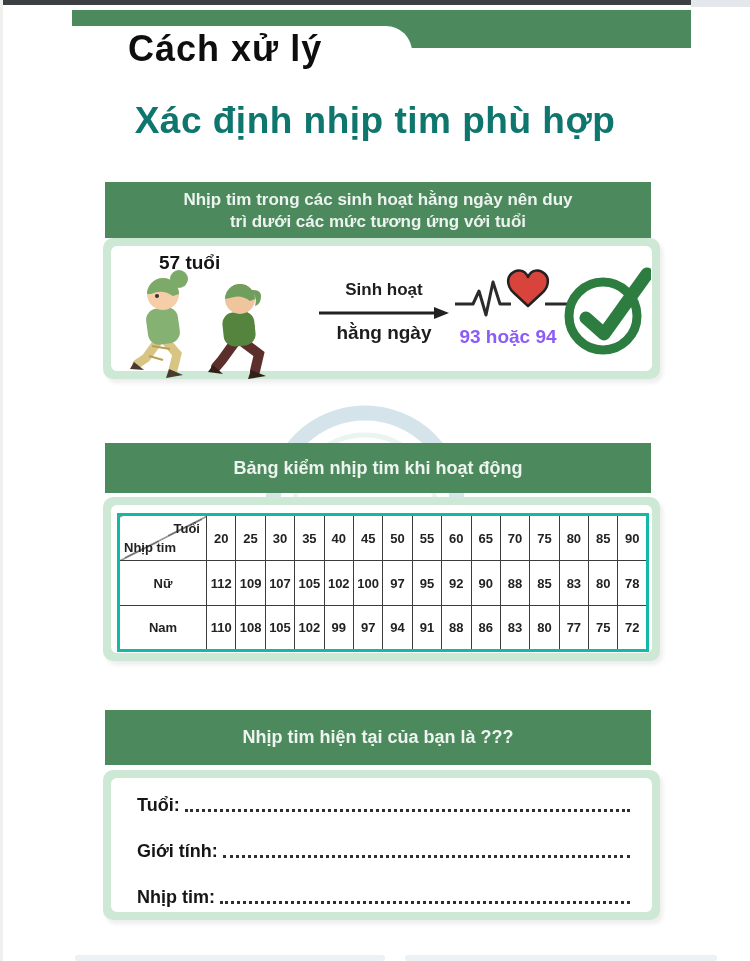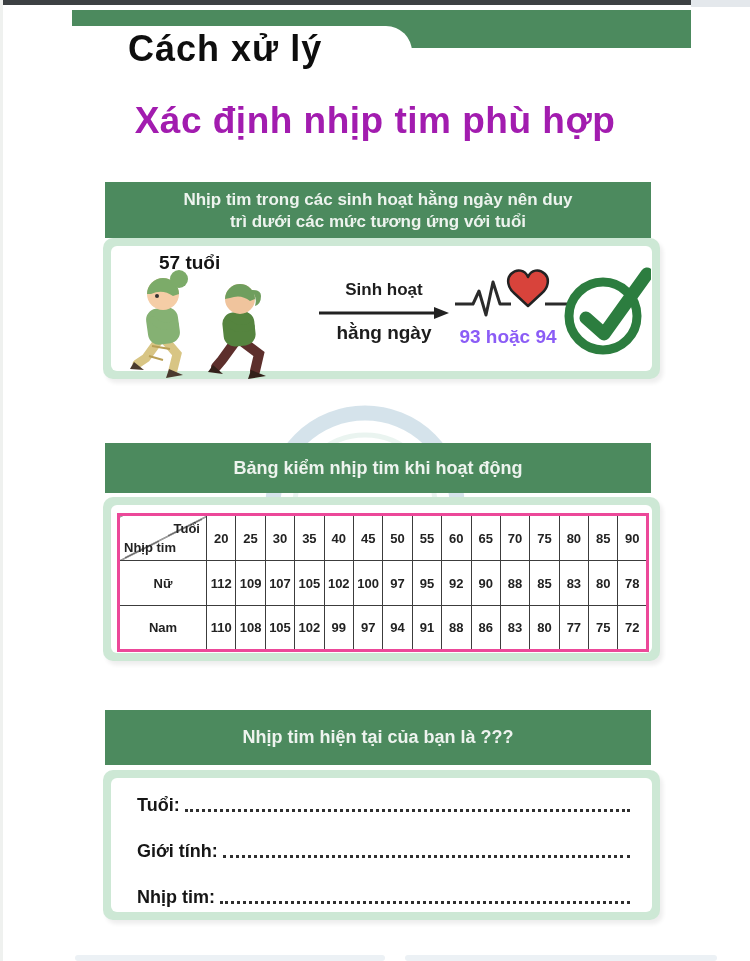--- a/index.html
+++ b/index.html
@@ -20,21 +20,21 @@
 
   
   .header-bar { left:72px; top:10px; width:619px; height:38px; background:#4c8a5e; z-index:1; }
   .header-tab { left:0; top:26px; width:412px; height:46px; background:#ffffff;
                 border-top-right-radius:26px; z-index:2; }
   .header-title { left:128px; top:28px; font-size:36px; font-weight:bold;
                   letter-spacing:1px; color:#0e0e0e; z-index:4; }
 
   .main-title { left:0; top:100px; width:750px; text-align:center;
                 font-size:37px; font-weight:bold; letter-spacing:0.5px;
-                color:#a21caf; z-index:2; }
+                color:#0f766e; z-index:2; }
 
   
   .watermark { left:255px; top:395px; width:220px; height:220px; z-index:0; }
 
   .section-header { left:105px; width:546px; background:#4c8a5e; color:#edf3ee;
                     text-align:center; z-index:2; }
   .sh1 { top:182px; height:56px; font-size:17px; font-weight:600; line-height:22px; padding-top:7px; }
   .sh2 { top:443px; height:50px; font-size:18px; font-weight:bold;
          display:flex; align-items:center; justify-content:center; }
   .sh3 { top:710px; height:55px; font-size:18px; font-weight:bold;
@@ -54,21 +54,21 @@
                         font-size:19px; font-weight:bold; }
   .ecg { left:342px; top:14px; }
   .target-rate { left:334px; top:80px; width:126px; text-align:center;
                  font-size:19px; font-weight:bold; color:#8b5cf6; }
   .check { left:452px; top:16px; }
 
   
   .table-frame { top:497px; height:164px; }
   .hr-table { position:absolute; left:6px; top:8px; width:532px;
               border-collapse:collapse; table-layout:fixed;
-              border:3px solid #ec4899; background:#fff; }
+              border:3px solid #14b8a6; background:#fff; }
   .hr-table td, .hr-table th { border:1px solid #3c3c3c; text-align:center;
               font-size:13px; font-weight:bold; color:#222; padding:0; }
   .corner-cell { width:88px; position:relative; height:46px;
       background-image:linear-gradient(to bottom right,
         transparent 49.2%, #3c3c3c 49.2%, #3c3c3c 50.8%, transparent 50.8%); }
   .corner-top { position:absolute; top:5px; right:6px; font-size:13px; }
   .corner-bottom { position:absolute; bottom:5px; left:4px; font-size:13px; }
   .age-row td { height:46px; }
   .rate-row td { height:45px; }
   .row-label { font-size:14px; }

